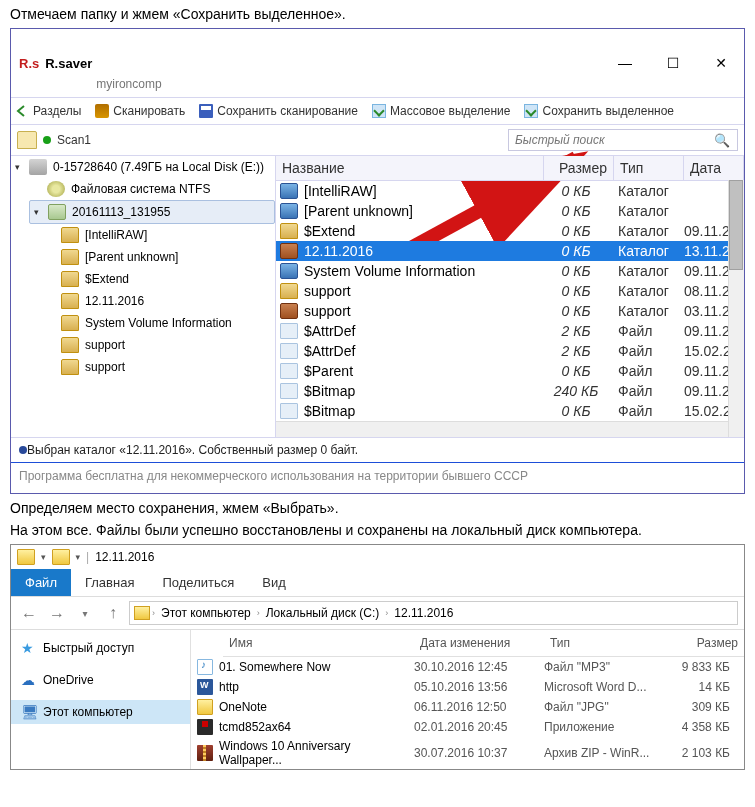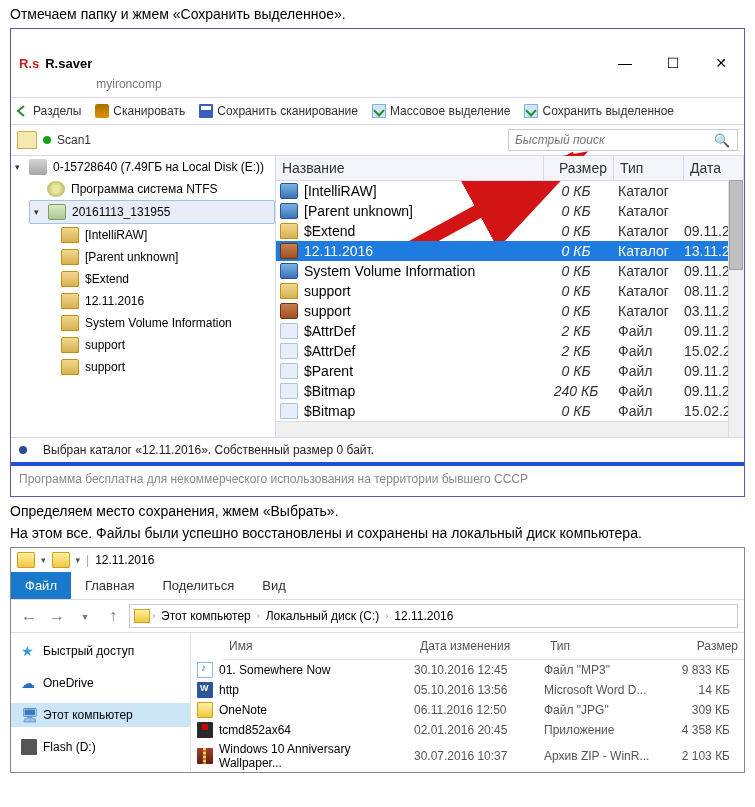--- a/index.html
+++ b/index.html
@@ -66,21 +66,21 @@
 .list-row .size { width: 70px; text-align: center; padding-right: 6px; font-style: italic; }
 .list-row .type { width: 70px; padding-left: 4px; }
 .list-row .date { width: 60px; padding-right: 4px; white-space: nowrap; overflow: hidden; }
 .list-row:not(.selected) .size,
 .list-row:not(.selected) .type,
 .list-row:not(.selected) .date { color: #333; }
 .scroll-vert { position: absolute; right: 0; top: 24px; bottom: 0; width: 16px; background: #f0f0f0; border-left: 1px solid #ddd; }
 .scroll-thumb { background: #c0c0c0; border: 1px solid #a0a0a0; width: 14px; height: 90px; margin-top: 0; }
 .scroll-horiz { height: 16px; background: #f0f0f0; border-top: 1px solid #ddd; display: flex; }
 
-.statusbar { padding: 5px 8px; color: #222; font-size: 12px; display: flex; align-items: center; gap: 16px; border-bottom: 4px solid #1d4ed8; }
+.statusbar { padding: 5px 8px; color: #222; font-size: 12px; display: flex; align-items: center; gap: 0; border-bottom: 1px solid #1d4ed8; }
 .statusbar .sdot { width: 8px; height: 8px; border-radius: 50%; background: #2a4a9a; }
 .footnote { padding: 6px 8px 10px; color: #888; font-size: 12px; }
 
 
 .red-arrow { position: absolute; left: 390px; top: -8px; width: 190px; height: 110px; pointer-events: none; }
 
 
 .explorer-window { border: 1px solid #888; margin: 6px 10px 0 10px; background: #fff; font-size: 12px; }
 .exp-titlebar { display: flex; align-items: center; padding: 4px 6px; gap: 6px; }
 .exp-titlebar .eicon { width: 18px; height: 16px; background: linear-gradient(#fff0a0,#f0c840); border: 1px solid #d0a020; border-radius: 1px; }
@@ -191,21 +191,21 @@
 
     <div class="tree-panel">
       <div class="tree-node">
         <span class="tree-arrow">▾</span>
         <span class="ticon disk"></span>
         <span class="tree-label">0-15728640 (7.49ГБ на Local Disk (E:))</span>
       </div>
       <div class="tree-node" style="padding-left:22px">
         <span class="tree-arrow"></span>
         <span class="ticon ntfs"></span>
-        <span class="tree-label">Программа система NTFS</span>
+        <span class="tree-label">Файловая система NTFS</span>
       </div>
       <div class="tree-node sel" style="margin-left:18px">
         <span class="tree-arrow">▾</span>
         <span class="ticon folder-open"></span>
         <span class="tree-label">20161113_131955</span>
       </div>
       <div id="tree-children">
           <div class="tree-node" style="padding-left: 50px;">
             <span class="ticon folder"></span>
             <span class="tree-label">[IntelliRAW]</span>
@@ -387,24 +387,20 @@
       <div class="sb-item">
         <span class="sb-icon cloud">☁</span>
         <span>OneDrive</span>
       </div>
       <div style="height:8px"></div>
       <div class="sb-item sel">
         <span class="sb-icon pc">🖥</span>
         <span>Этот компьютер</span>
       </div>
       <div style="height:8px"></div>
-      <div class="sb-item">
-        <span class="sb-icon flash"></span>
-        <span>Flash (D:)</span>
-      </div>
     </div>
     <div class="exp-list">
       <div class="exp-header">
         <div class="ecol-name">Имя</div>
         <div class="ecol-date">Дата изменения</div>
         <div class="ecol-type">Тип</div>
         <div class="ecol-size">Размер</div>
       </div>
       <div id="exp-rows">
           <div class="exp-row">

